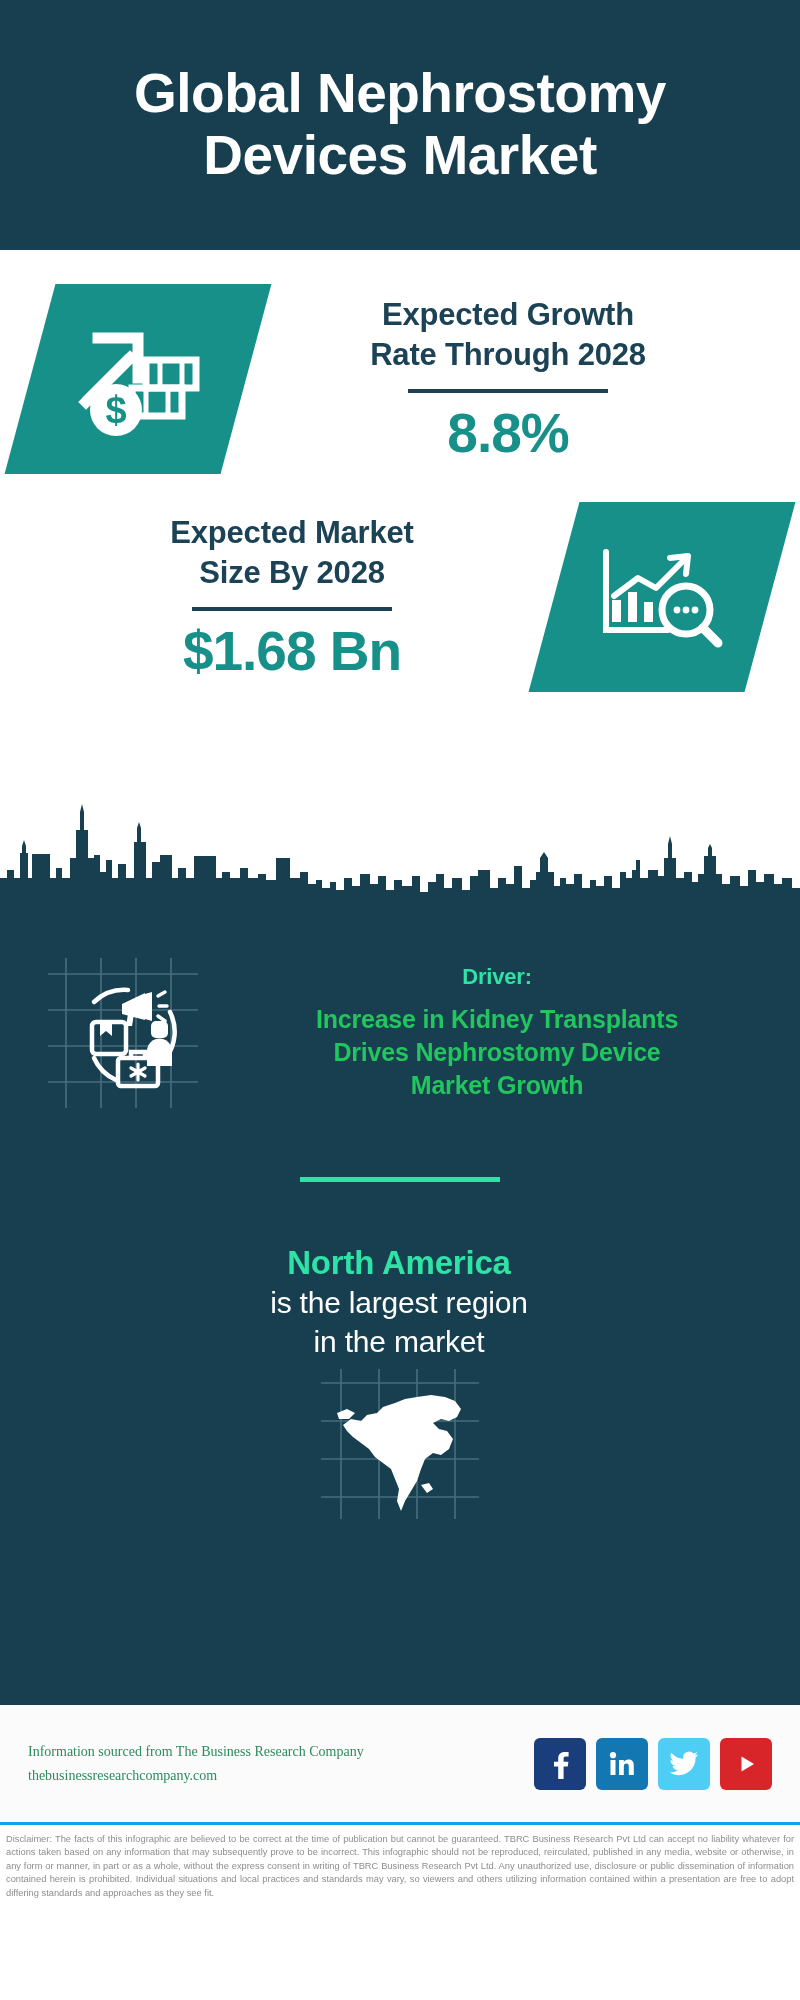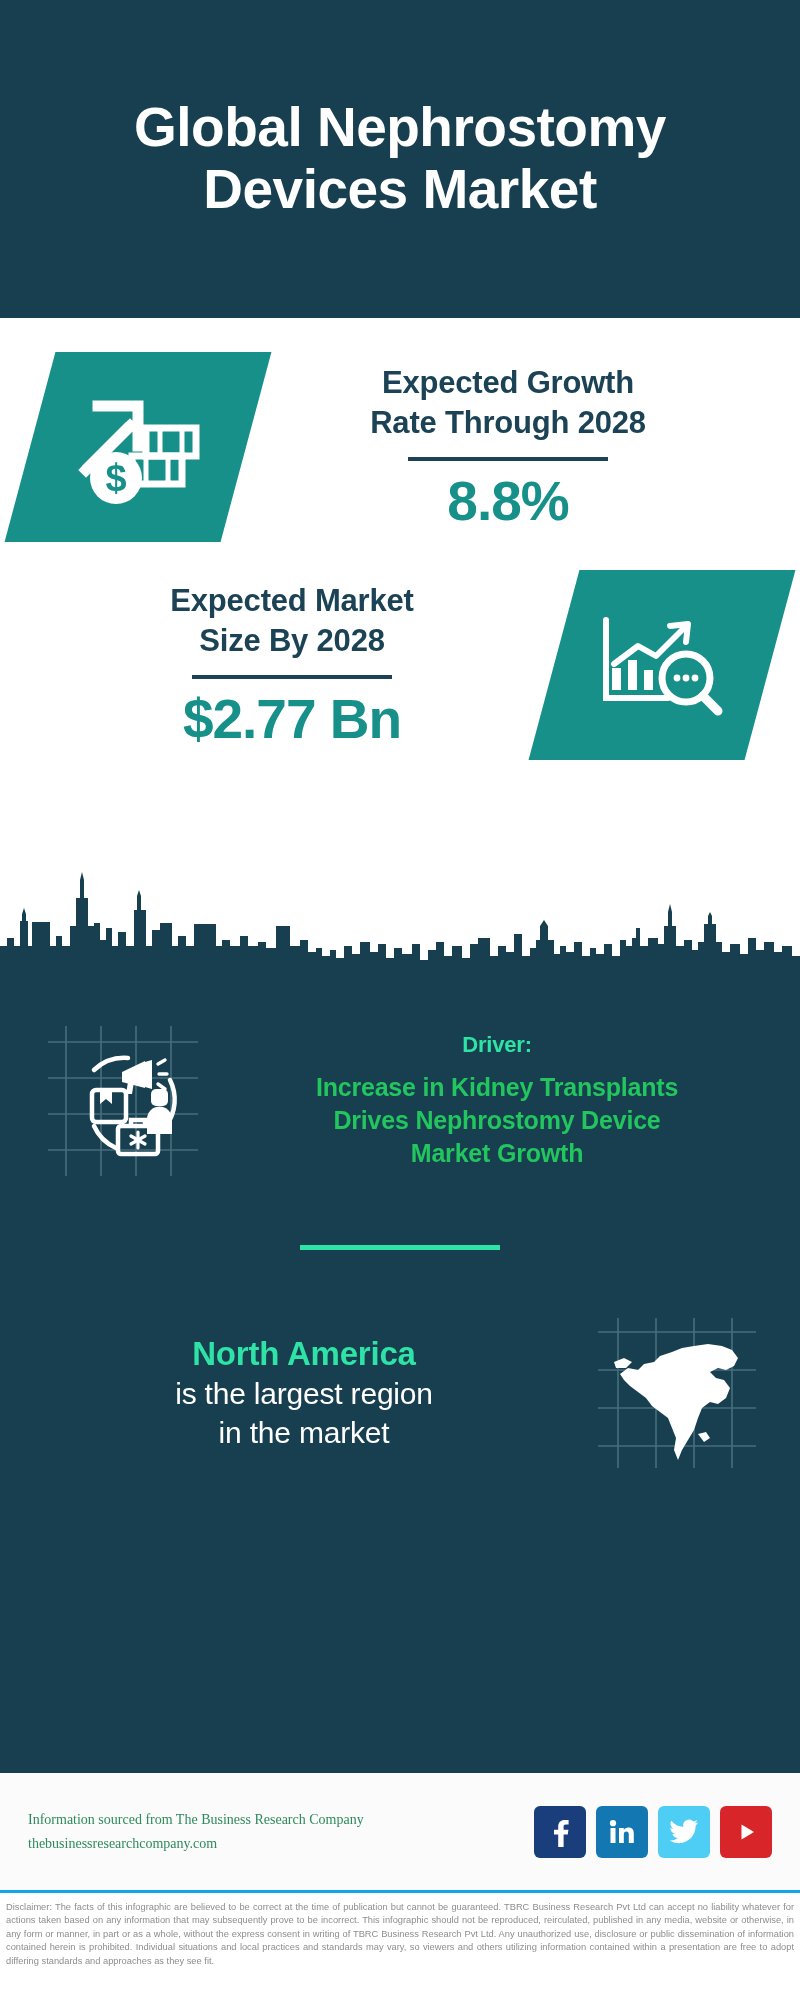--- a/index.html
+++ b/index.html
@@ -7,21 +7,21 @@
     width:800px;height:2000px;
     background:#ffffff;
     font-family:"Liberation Sans", sans-serif;
     overflow:hidden;
     position:relative;
   }
   .page{width:800px;height:2000px;position:relative;overflow:hidden;}
 
   
   .header{
-    width:800px;height:318px;
+    width:800px;height:250px;
     background:#173f4f;
     display:flex;align-items:center;justify-content:center;
     box-sizing:border-box;padding:0 38px;
   }
   .header-title{
     color:#ffffff;
     font-size:55px;
     font-weight:bold;
     line-height:1.12;
     text-align:center;
@@ -120,21 +120,21 @@
   }
 
   .divider{
     width:200px;height:5px;
     background:#2fe3a6;
     margin:62px auto 60px auto;
   }
 
   .region-row{
     display:flex;align-items:center;
-    padding:0 28px;box-sizing:border-box;width:800px;
+    padding:0 28px;box-sizing:border-box;width:800px;flex-direction:column;
   }
   .region-text{
     flex:1 1 auto;text-align:center;padding-right:2px;
   }
   .region-name{
     color:#2fe3a6;
     font-size:33px;font-weight:bold;
     line-height:1.25;letter-spacing:-0.2px;
   }
   .region-sub{
@@ -224,21 +224,21 @@
         <div class="stat-rule"></div>
         <div class="stat-value">8.8%</div>
       </div>
     </div>
 
     <div class="stat-row second">
       <div class="stat-text">
         <div class="stat-label">Expected Market</div>
         <div class="stat-label">Size By 2028</div>
         <div class="stat-rule"></div>
-        <div class="stat-value">$2.77 Bn</div>
+        <div class="stat-value">$1.68 Bn</div>
       </div>
       <div class="tile">
         <svg width="128" height="118" viewBox="0 0 128 118">
 
           <path d="M16 58 L40 40 L58 50 L86 22" fill="none" stroke="#ffffff" stroke-width="6" stroke-linecap="round" stroke-linejoin="round"></path>
           <path d="M72 20 L90 18 L88 36" fill="none" stroke="#ffffff" stroke-width="6" stroke-linecap="round" stroke-linejoin="round"></path>
 
           <rect x="14" y="62" width="9" height="22" fill="#ffffff"></rect>
           <rect x="30" y="54" width="9" height="30" fill="#ffffff"></rect>
           <rect x="46" y="64" width="9" height="20" fill="#ffffff"></rect>

